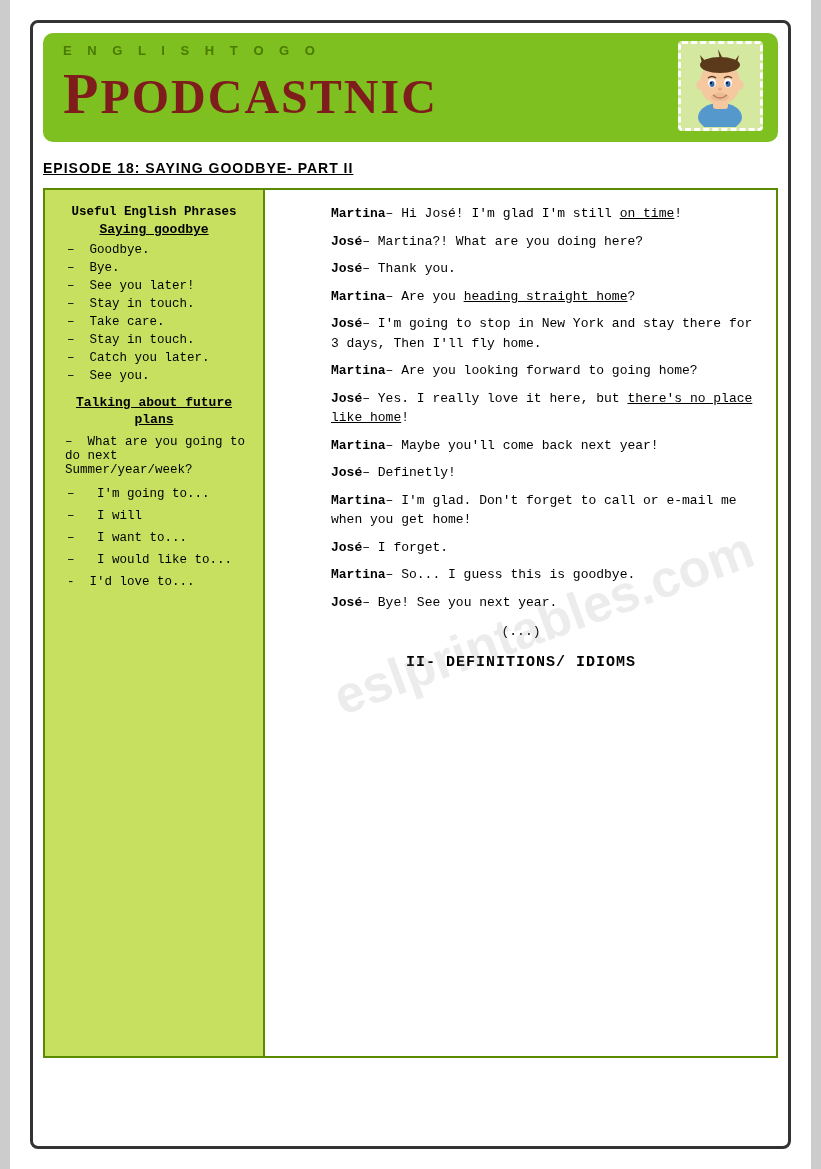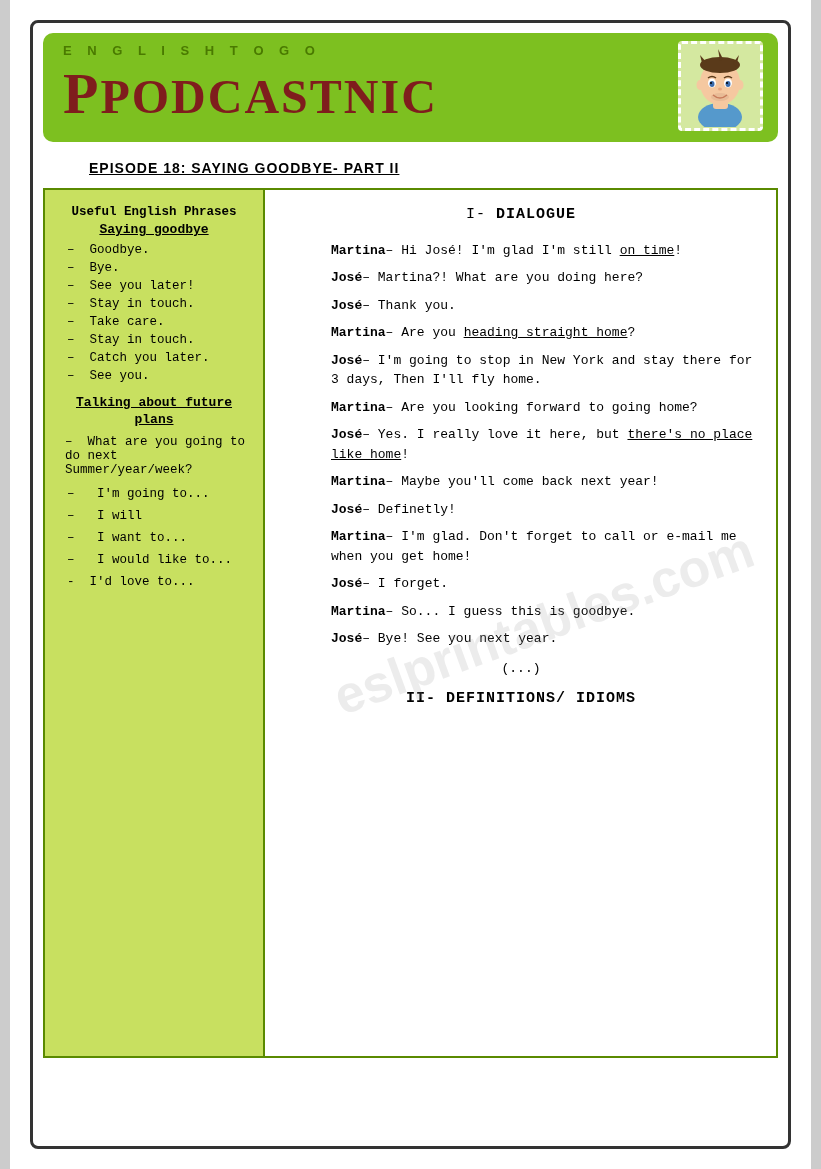--- a/index.html
+++ b/index.html
@@ -67,21 +67,20 @@
     
 
     
     .episode-title {
       font-family: Arial, sans-serif;
       font-size: 14px;
       font-weight: bold;
       text-decoration: underline;
       margin-bottom: 12px;
       letter-spacing: 1px;
-      margin-left: 46px;
     }
 
     
     .content-area {
       display: flex;
       gap: 1px;
       border: 2px solid #5a8a00;
       min-height: 870px;
     }
 
@@ -262,23 +261,20 @@
           <div class="sidebar-item">–&nbsp;&nbsp;&nbsp;I will</div>
           <div style="height:4px;"></div>
           <div class="sidebar-item">–&nbsp;&nbsp;&nbsp;I want to...</div>
           <div style="height:4px;"></div>
           <div class="sidebar-item">–&nbsp;&nbsp;&nbsp;I would like to...</div>
           <div style="height:4px;"></div>
           <div class="sidebar-item">-&nbsp;&nbsp;I'd love to...</div>
         </div>
 
         <div class="main-content">
-          <div class="section-heading">
-            <span class="roman">I- </span><span style="font-variant: small-caps;">D</span><span>IALOGUE</span>
-          </div>
 
           <div class="dialogue-line">
             <span class="speaker">Martina</span><span>– Hi José! I'm glad I'm still <span class="underline-phrase">on time</span>!</span>
           </div>
 
           <div class="dialogue-line">
             <span class="speaker">José</span><span>– Martina?! What are you doing here?</span>
           </div>
 
 

